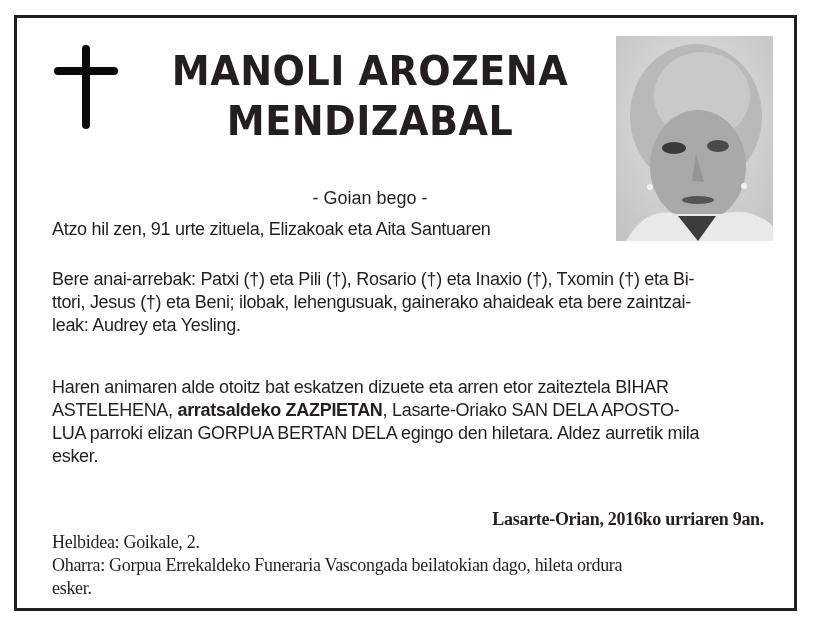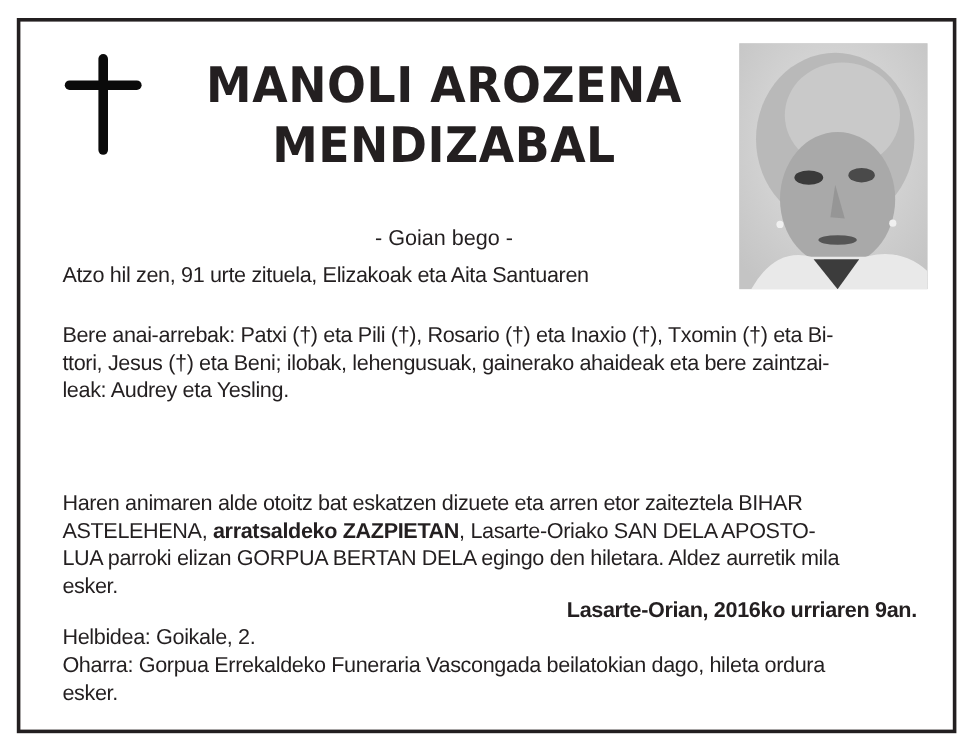--- a/index.html
+++ b/index.html
@@ -13,22 +13,22 @@
              line-height: 50px; letter-spacing: 0.5px; transform: scaleX(0.93); transform-origin: center; }
     .title div { white-space: nowrap; }
     .subtitle { position: absolute; left: 150px; top: 164px; width: 440px; text-align: center;
                 font-family: "Liberation Sans", sans-serif; font-size: 18px; margin-top: 24px; }
     .photo { position: absolute; left: 616px; top: 36px; width: 157px; height: 205px; overflow: hidden;
              background: #cfcfcf; }
     .body-text { position: absolute; left: 52px; width: 712px; font-family: "Liberation Sans", sans-serif;
                  font-size: 18px; line-height: 23px; letter-spacing: -0.3px; }
     .p1 { top: 218px; width: 565px; font-weight: normal; }
     .p2 { top: 268px; }
-    .p3 { top: 376px; margin-top: 32px; }
-    .p4 { top: 497px; }
+    .p3 { top: 376px; }
+    .p4 { top: 508px; font-family: Liberation Serif, serif; }
     .b { font-weight: bold; text-align: right; }
     .line { display: block; white-space: nowrap; }
   </style>
 </head>
 <body>
 
 <div class="frame"></div>
 
 <div class="cross">
   <svg width="66" height="86" viewBox="0 0 66 86">

